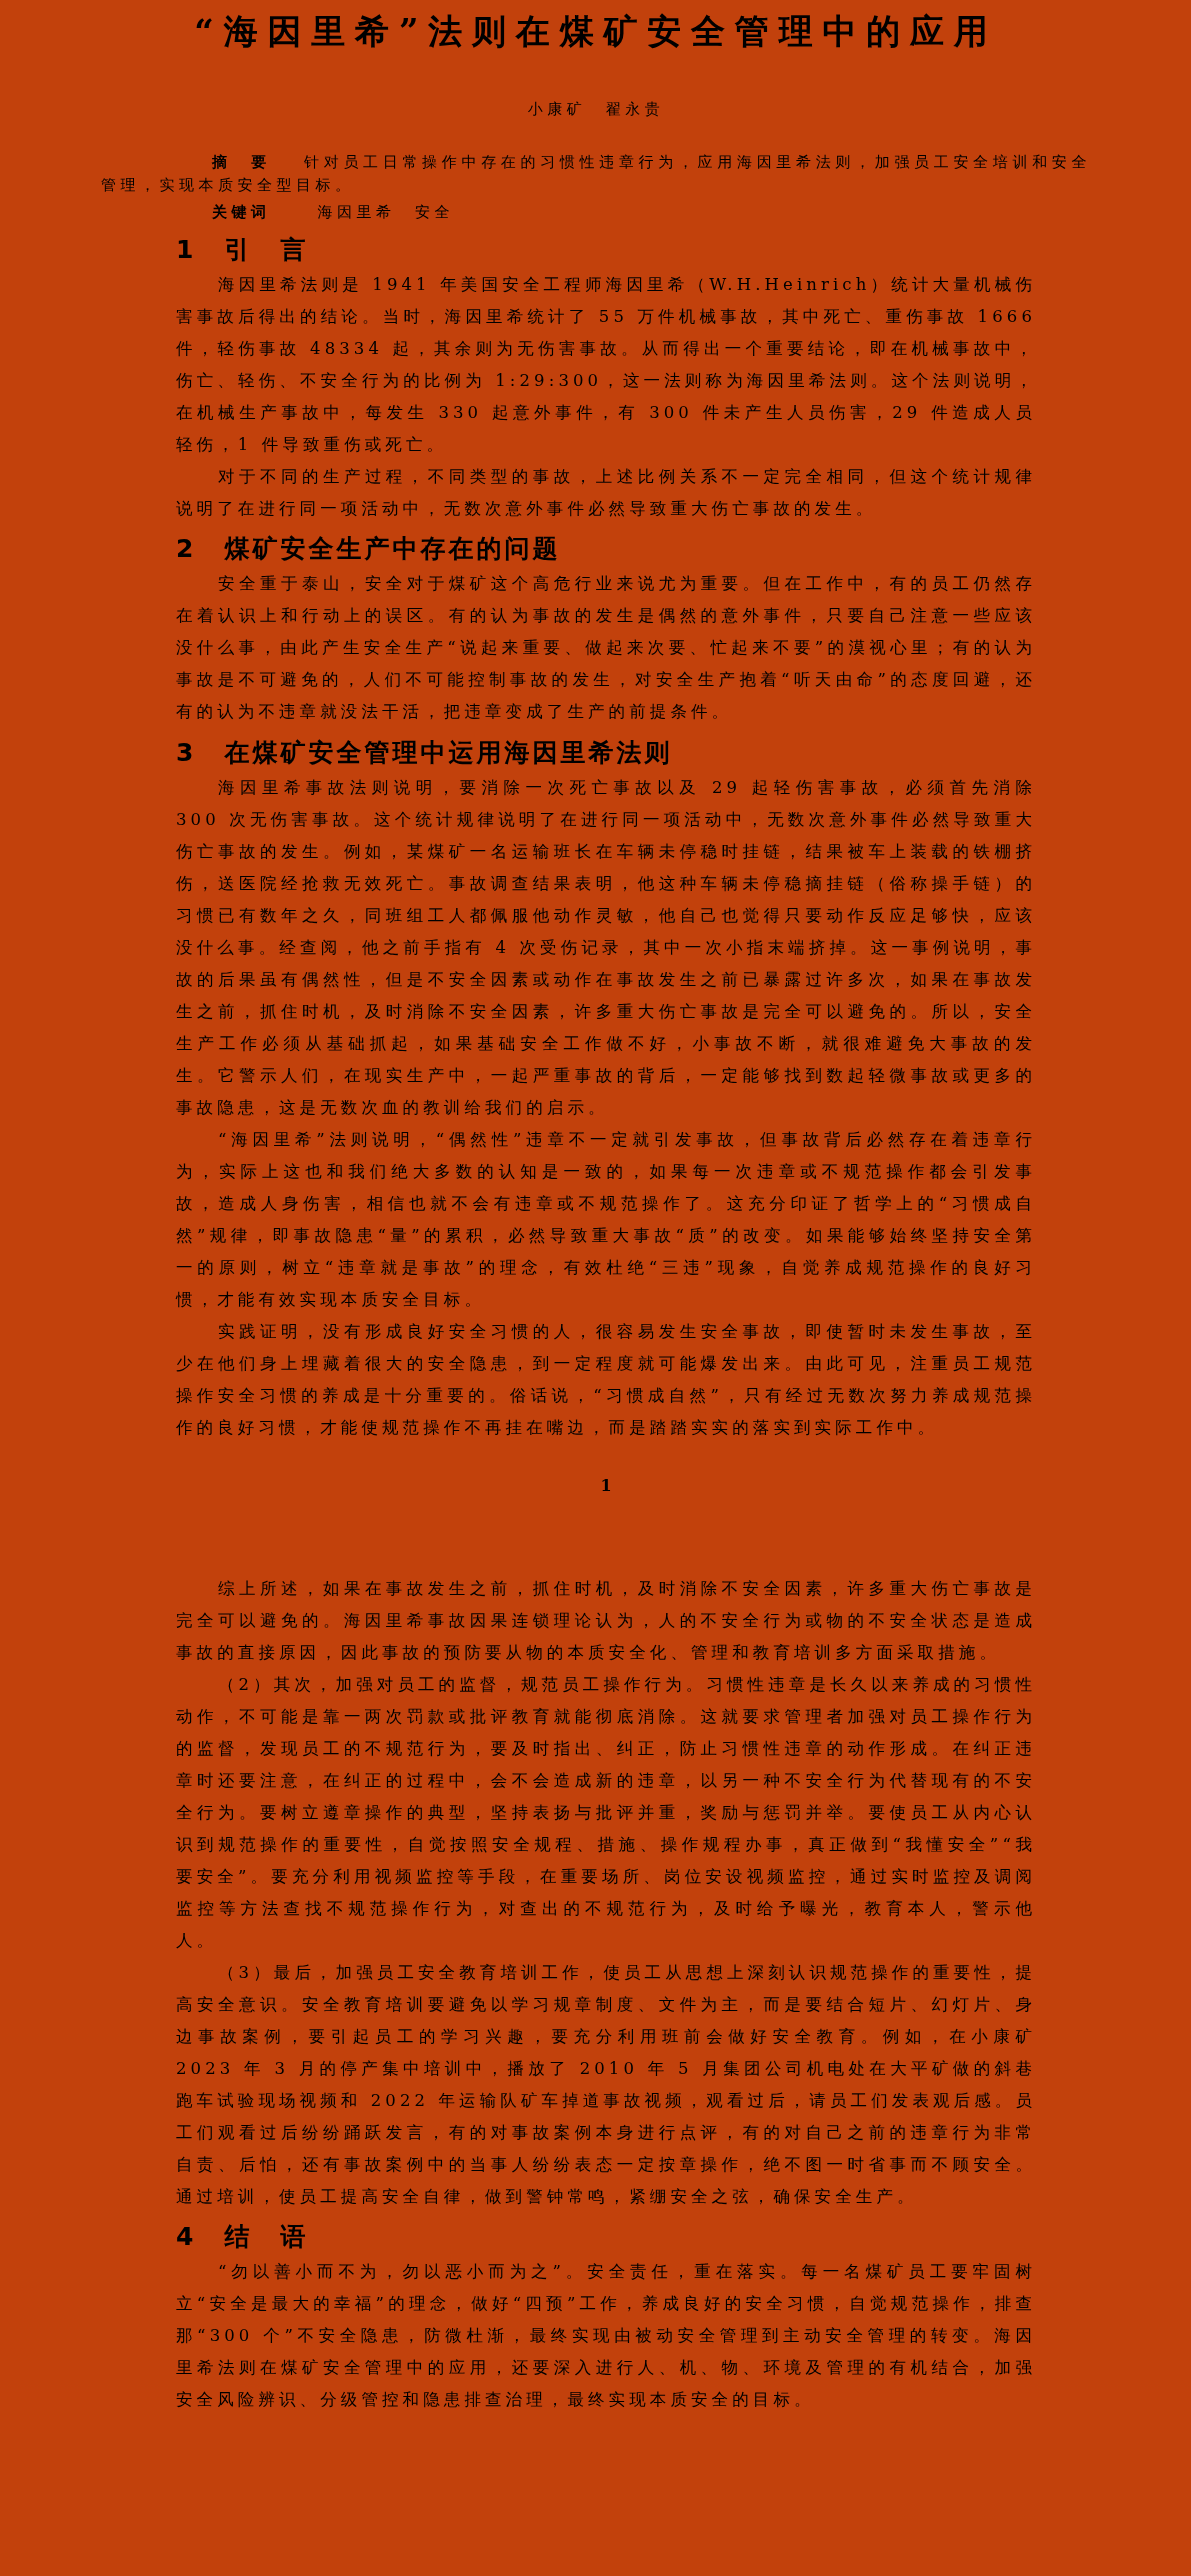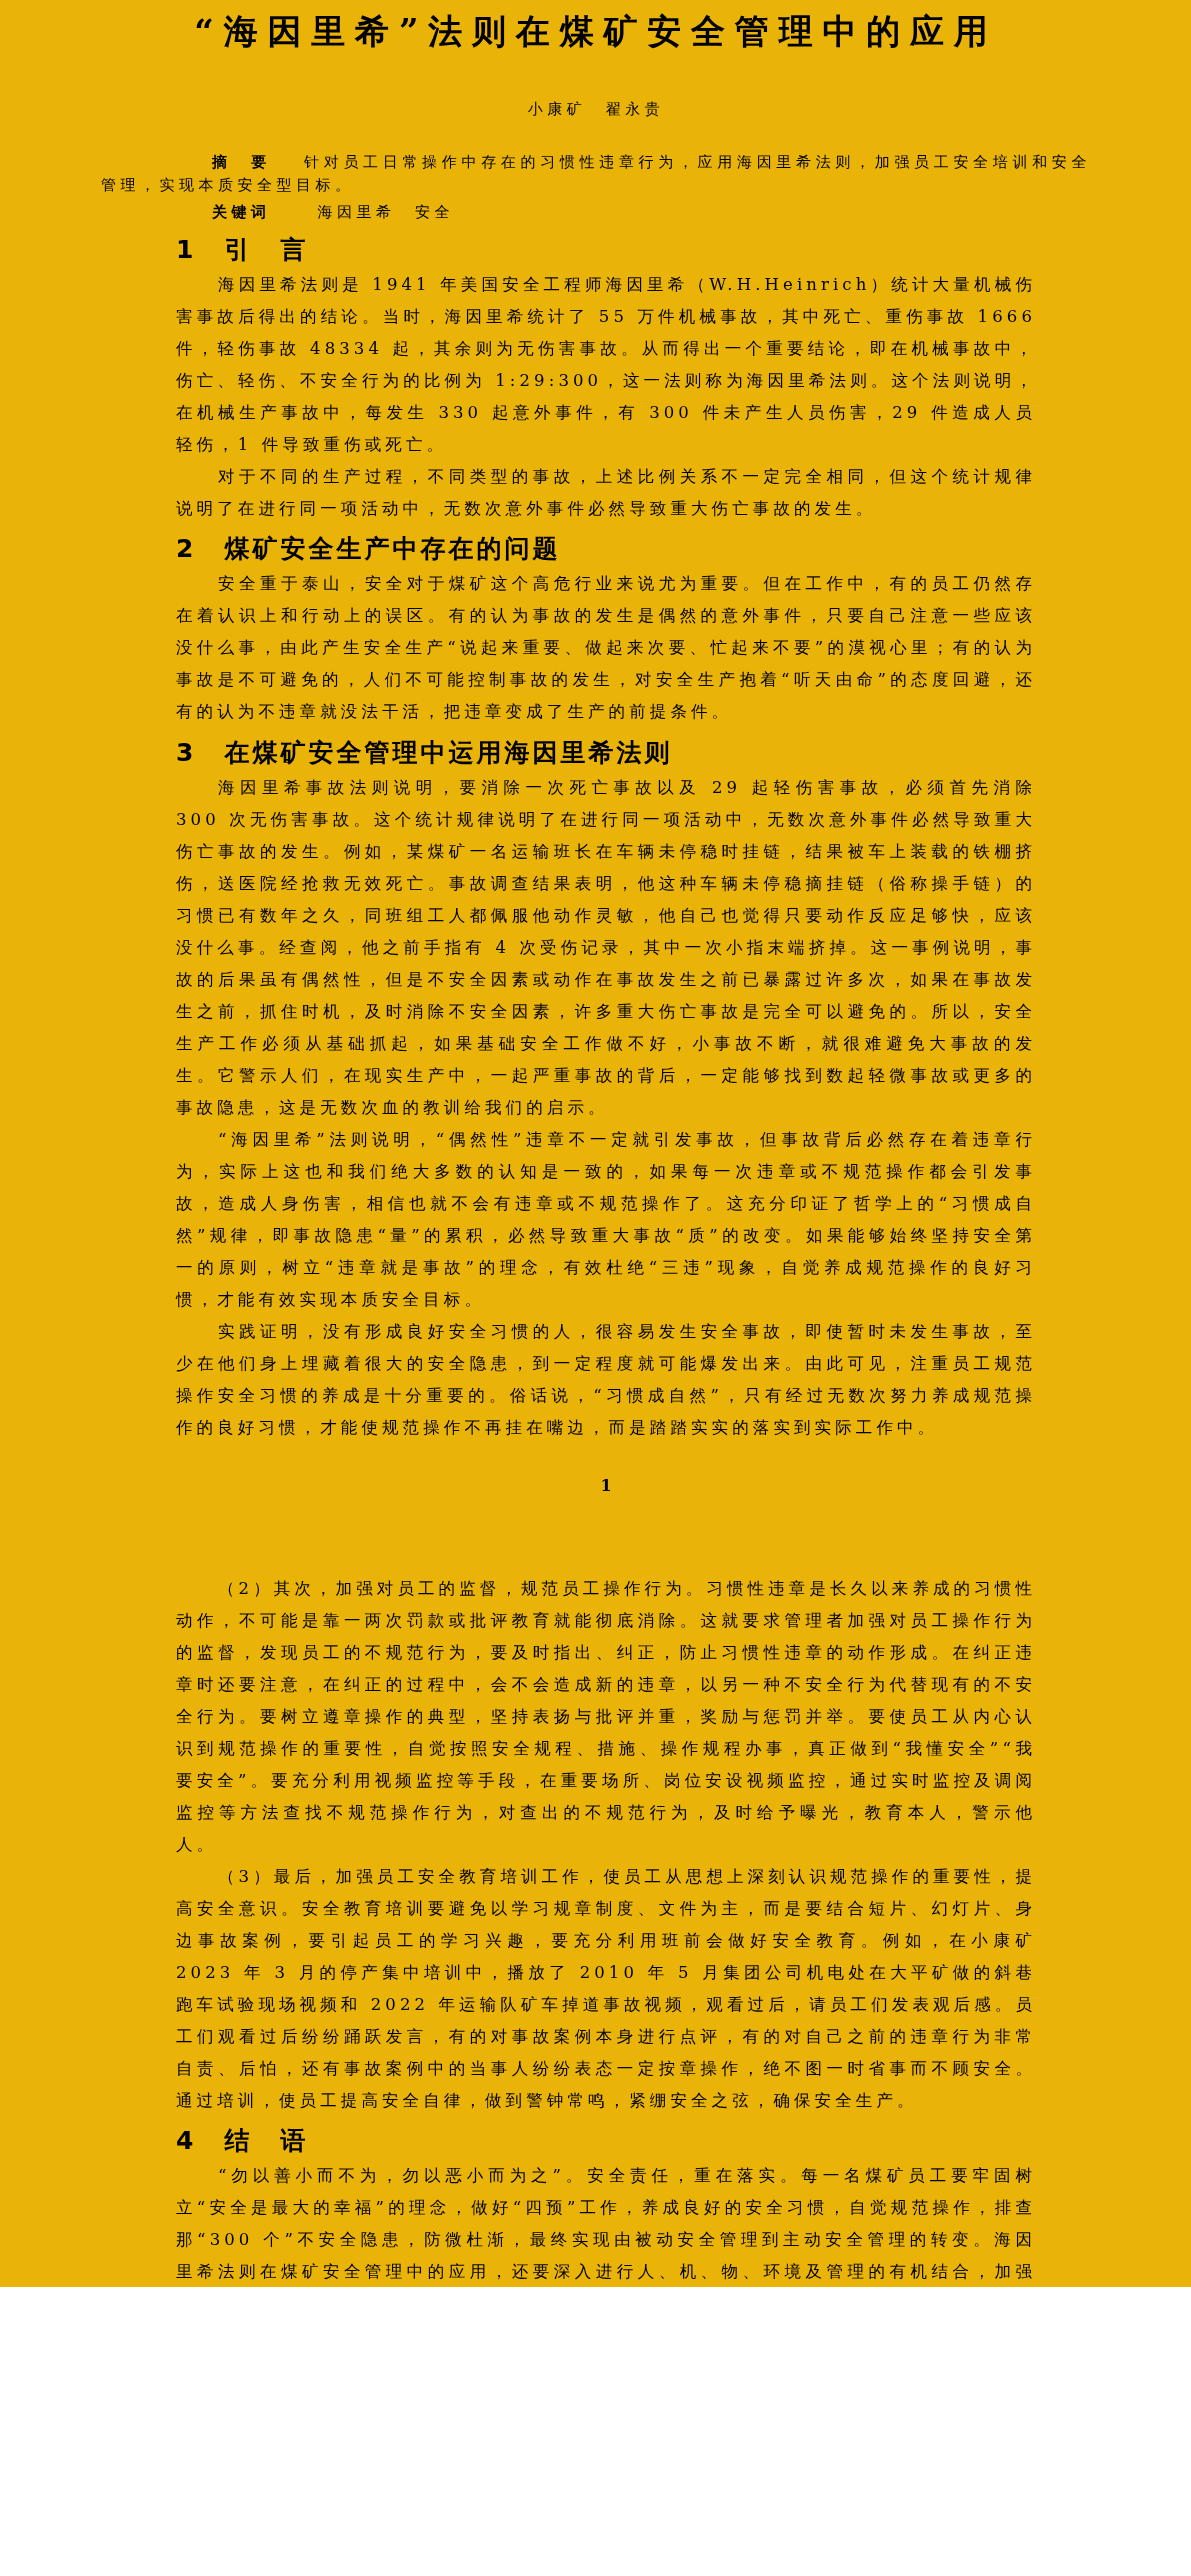--- a/index.html
+++ b/index.html
@@ -3,23 +3,23 @@
 <meta charset="utf-8">
 <style>
   html, body {
     margin: 0;
     padding: 0;
     background: #ffffff;
   }
   .doc {
     position: relative;
     width: 1192px;
-    height: 2287px;
+    height: 2576px;
     margin: 0 auto;
-    background: #eab308;
+    background: #c2410c;
     color: #000000;
     overflow: hidden;
     font-family: "DejaVu Serif", "Liberation Serif", serif;
   }
   .title {
     margin: 0;
     padding-top: 9px;
     text-align: center;
     font-size: 34px;
     font-weight: bold;
@@ -103,20 +103,21 @@
     <div class="heading">2　煤矿安全生产中存在的问题</div>
     <p class="para">安全重于泰山，安全对于煤矿这个高危行业来说尤为重要。但在工作中，有的员工仍然存在着认识上和行动上的误区。有的认为事故的发生是偶然的意外事件，只要自己注意一些应该没什么事，由此产生安全生产“说起来重要、做起来次要、忙起来不要”的漠视心里；有的认为事故是不可避免的，人们不可能控制事故的发生，对安全生产抱着“听天由命”的态度回避，还有的认为不违章就没法干活，把违章变成了生产的前提条件。</p>
 
     <div class="heading">3　在煤矿安全管理中运用海因里希法则</div>
     <p class="para">海因里希事故法则说明，要消除一次死亡事故以及 29 起轻伤害事故，必须首先消除 300 次无伤害事故。这个统计规律说明了在进行同一项活动中，无数次意外事件必然导致重大伤亡事故的发生。例如，某煤矿一名运输班长在车辆未停稳时挂链，结果被车上装载的铁棚挤伤，送医院经抢救无效死亡。事故调查结果表明，他这种车辆未停稳摘挂链（俗称操手链）的习惯已有数年之久，同班组工人都佩服他动作灵敏，他自己也觉得只要动作反应足够快，应该没什么事。经查阅，他之前手指有 4 次受伤记录，其中一次小指末端挤掉。这一事例说明，事故的后果虽有偶然性，但是不安全因素或动作在事故发生之前已暴露过许多次，如果在事故发生之前，抓住时机，及时消除不安全因素，许多重大伤亡事故是完全可以避免的。所以，安全生产工作必须从基础抓起，如果基础安全工作做不好，小事故不断，就很难避免大事故的发生。它警示人们，在现实生产中，一起严重事故的背后，一定能够找到数起轻微事故或更多的事故隐患，这是无数次血的教训给我们的启示。</p>
     <p class="para">“海因里希”法则说明，“偶然性”违章不一定就引发事故，但事故背后必然存在着违章行为，实际上这也和我们绝大多数的认知是一致的，如果每一次违章或不规范操作都会引发事故，造成人身伤害，相信也就不会有违章或不规范操作了。这充分印证了哲学上的“习惯成自然”规律，即事故隐患“量”的累积，必然导致重大事故“质”的改变。如果能够始终坚持安全第一的原则，树立“违章就是事故”的理念，有效杜绝“三违”现象，自觉养成规范操作的良好习惯，才能有效实现本质安全目标。</p>
     <p class="para">实践证明，没有形成良好安全习惯的人，很容易发生安全事故，即使暂时未发生事故，至少在他们身上埋藏着很大的安全隐患，到一定程度就可能爆发出来。由此可见，注重员工规范操作安全习惯的养成是十分重要的。俗话说，“习惯成自然”，只有经过无数次努力养成规范操作的良好习惯，才能使规范操作不再挂在嘴边，而是踏踏实实的落实到实际工作中。</p>
 
     <div class="pagenum">1</div>
 
+    <p class="para">综上所述，如果在事故发生之前，抓住时机，及时消除不安全因素，许多重大伤亡事故是完全可以避免的。海因里希事故因果连锁理论认为，人的不安全行为或物的不安全状态是造成事故的直接原因，因此事故的预防要从物的本质安全化、管理和教育培训多方面采取措施。</p>
     <p class="para">（2）其次，加强对员工的监督，规范员工操作行为。习惯性违章是长久以来养成的习惯性动作，不可能是靠一两次罚款或批评教育就能彻底消除。这就要求管理者加强对员工操作行为的监督，发现员工的不规范行为，要及时指出、纠正，防止习惯性违章的动作形成。在纠正违章时还要注意，在纠正的过程中，会不会造成新的违章，以另一种不安全行为代替现有的不安全行为。要树立遵章操作的典型，坚持表扬与批评并重，奖励与惩罚并举。要使员工从内心认识到规范操作的重要性，自觉按照安全规程、措施、操作规程办事，真正做到“我懂安全”“我要安全”。要充分利用视频监控等手段，在重要场所、岗位安设视频监控，通过实时监控及调阅监控等方法查找不规范操作行为，对查出的不规范行为，及时给予曝光，教育本人，警示他人。</p>
     <p class="para">（3）最后，加强员工安全教育培训工作，使员工从思想上深刻认识规范操作的重要性，提高安全意识。安全教育培训要避免以学习规章制度、文件为主，而是要结合短片、幻灯片、身边事故案例，要引起员工的学习兴趣，要充分利用班前会做好安全教育。例如，在小康矿 2023 年 3 月的停产集中培训中，播放了 2010 年 5 月集团公司机电处在大平矿做的斜巷跑车试验现场视频和 2022 年运输队矿车掉道事故视频，观看过后，请员工们发表观后感。员工们观看过后纷纷踊跃发言，有的对事故案例本身进行点评，有的对自己之前的违章行为非常自责、后怕，还有事故案例中的当事人纷纷表态一定按章操作，绝不图一时省事而不顾安全。通过培训，使员工提高安全自律，做到警钟常鸣，紧绷安全之弦，确保安全生产。</p>
 
     <div class="heading">4　结　语</div>
     <p class="para">“勿以善小而不为，勿以恶小而为之”。安全责任，重在落实。每一名煤矿员工要牢固树立“安全是最大的幸福”的理念，做好“四预”工作，养成良好的安全习惯，自觉规范操作，排查那“300 个”不安全隐患，防微杜渐，最终实现由被动安全管理到主动安全管理的转变。海因里希法则在煤矿安全管理中的应用，还要深入进行人、机、物、环境及管理的有机结合，加强安全风险辨识、分级管控和隐患排查治理，最终实现本质安全的目标。</p>
 
   </div>
 
 </div>
 

